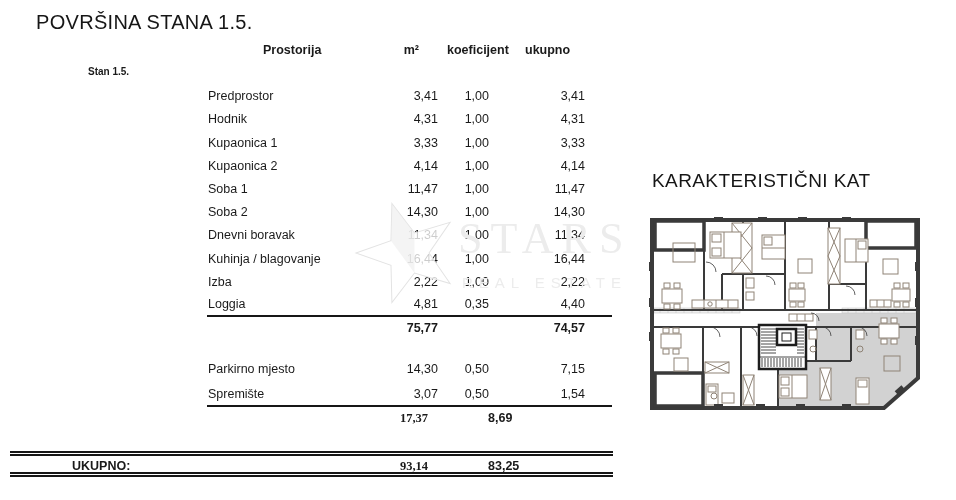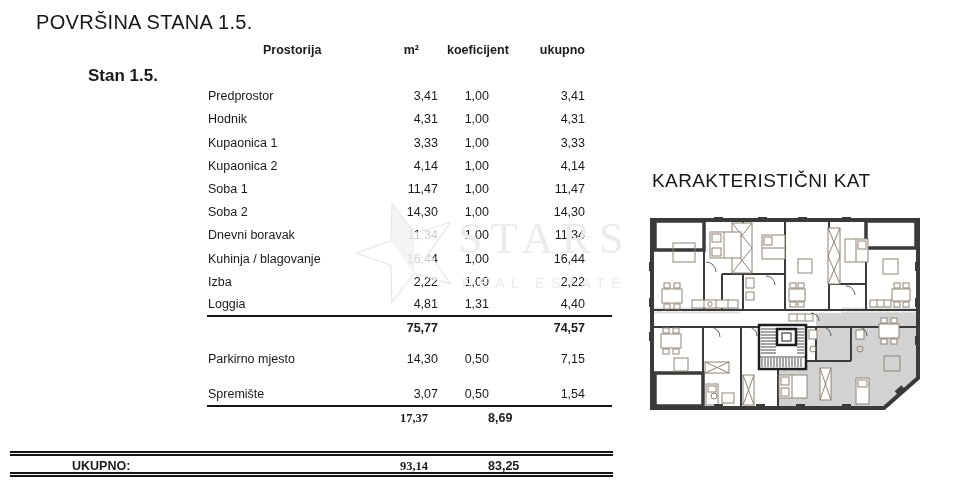--- a/index.html
+++ b/index.html
@@ -5,22 +5,22 @@
   html,body{margin:0;padding:0;background:#fff;}
   #stage{position:relative;width:956px;height:500px;background:#ffffff;overflow:hidden;
          font-family:"Liberation Sans",sans-serif;color:#1a1a1a;}
   .abs{position:absolute;}
   #doc-title{left:36px;top:11px;font-size:20px;letter-spacing:.3px;color:#161616;}
   #plan-title{left:652px;top:170px;font-size:19px;letter-spacing:.4px;color:#161616;}
   .hdr{top:43px;font-size:12.5px;font-weight:bold;}
   #h-room{left:263px;}
   #h-area{left:379px;width:40px;text-align:right;}
   #h-coef{left:447px;}
-  #h-total{left:525px;width:60px;text-align:right;}
-  #stan-label{left:88px;top:66px;font-size:17px;font-weight:bold;}
+  #h-total{left:525px;width:60px;}
+  #stan-label{left:88px;top:66px;font-size:10px;font-weight:bold;}
   .row{position:absolute;left:0;width:620px;height:17px;font-size:12.5px;}
   .c-room{position:absolute;left:208px;}
   .c-area{position:absolute;left:358px;width:80px;text-align:right;}
   .c-coef{position:absolute;left:408px;width:81px;text-align:right;}
   .c-total{position:absolute;left:495px;width:90px;text-align:right;}
   .c-area2{position:absolute;left:348px;width:80px;text-align:right;font-family:Liberation Serif, serif;}
   .c-total2{position:absolute;left:488px;width:90px;text-align:left;}
   .bold{font-weight:bold;}
   .hline{position:absolute;left:207px;width:405px;height:0;border-top:2px solid #161616;}
   .dline{position:absolute;left:10px;width:603px;height:1px;
@@ -94,31 +94,31 @@
   </div>
   <div class="row" style="top:275px">
     <span class="c-room">Izba</span>
     <span class="c-area">2,22</span>
     <span class="c-coef">1,00</span>
     <span class="c-total">2,22</span>
   </div>
   <div class="row" style="top:297px">
     <span class="c-room">Loggia</span>
     <span class="c-area">4,81</span>
-    <span class="c-coef">1,31</span>
+    <span class="c-coef">0,35</span>
     <span class="c-total">4,40</span>
   </div>
 
   <div class="hline" style="top:315px"></div>
   <div class="row bold" style="top:321px">
     <span class="c-area">75,77</span>
     <span class="c-total">74,57</span>
   </div>
 
-  <div class="row" style="top:352px">
+  <div class="row" style="top:362px">
     <span class="c-room">Parkirno mjesto</span>
     <span class="c-area">14,30</span>
     <span class="c-coef">0,50</span>
     <span class="c-total">7,15</span>
   </div>
   <div class="row" style="top:387px">
     <span class="c-room">Spremište</span>
     <span class="c-area">3,07</span>
     <span class="c-coef">0,50</span>
     <span class="c-total">1,54</span>

